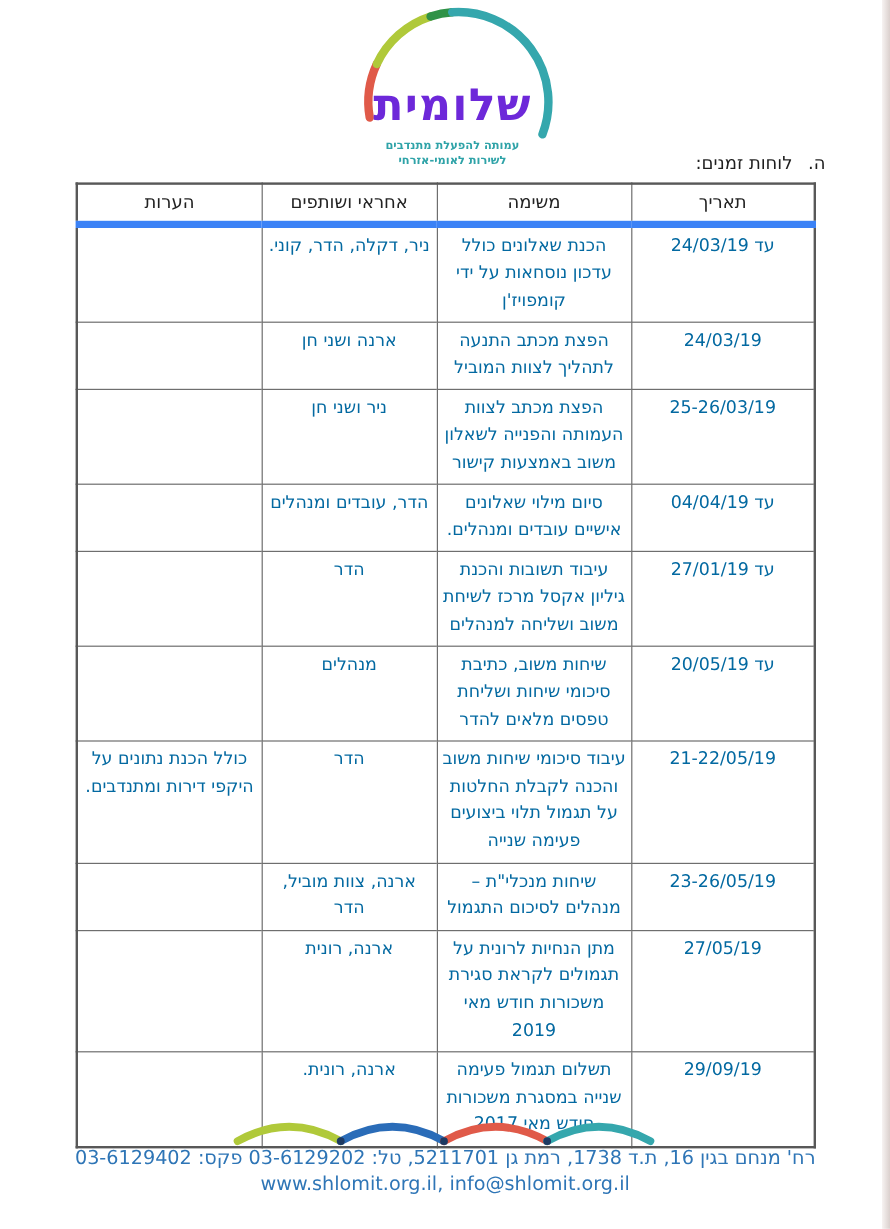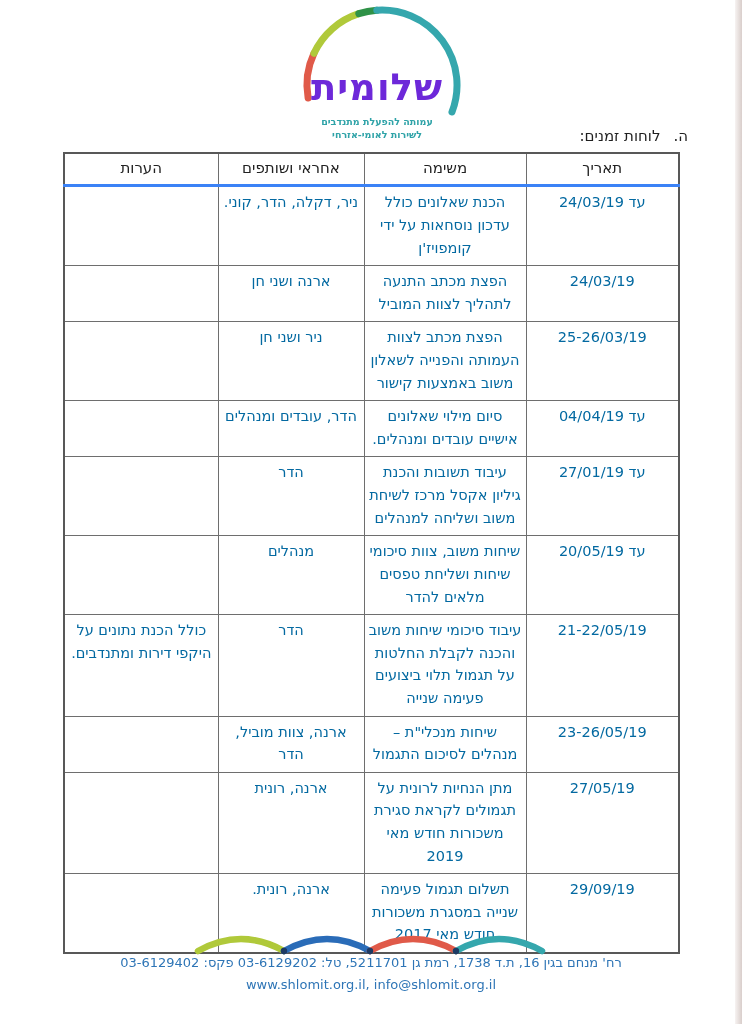--- a/index.html
+++ b/index.html
@@ -35,28 +35,28 @@
     position:absolute; top:152px; left:63px; width:615px;
     border-collapse:collapse; direction:rtl; table-layout:fixed;
     border:2px solid #585858;
   }
   .schedule th, .schedule td {
     border:1px solid #6e6e6e; vertical-align:top; text-align:center;
     font-size:14.5px; color:#0369a1; line-height:1.56;
     padding:4px 4px 6px; font-weight:normal; word-wrap:break-word;
   }
   .schedule thead th {
-    padding:3px 4px 4px; border-bottom:3px solid #3b82f6; font-size:15px;
+    padding:3px 4px 4px; border-bottom:6px solid #3b82f6; font-size:15px;
     color:#222;
   }
   
   .footer-waves { position:absolute; left:192px; top:924px; }
   .footer-address, .footer-contacts {
     position:absolute; left:0; width:742px; text-align:center;
-    color:#2e75b6; font-size:13px;
+    color:#2e75b6; font-size:16px;
   }
   .footer-address { top:955px; direction:rtl; }
   .footer-contacts { top:977px; direction:ltr; }
 </style>
 </head>
 <body>
 
 <div class="scan-edge"></div>
 
 <div class="logo">
@@ -122,21 +122,21 @@
 
       <tr>
         <td>עד 27/01/19</td>
         <td>עיבוד תשובות והכנת גיליון אקסל מרכז לשיחת משוב ושליחה למנהלים</td>
         <td>הדר</td>
         <td></td>
       </tr>
 
       <tr>
         <td>עד 20/05/19</td>
-        <td>שיחות משוב, צוות סיכומי שיחות ושליחת טפסים מלאים להדר</td>
+        <td>שיחות משוב, כתיבת סיכומי שיחות ושליחת טפסים מלאים להדר</td>
         <td>מנהלים</td>
         <td></td>
       </tr>
 
       <tr>
         <td>21-22/05/19</td>
         <td>עיבוד סיכומי שיחות משוב והכנה לקבלת החלטות על תגמול תלוי ביצועים פעימה שנייה</td>
         <td>הדר</td>
         <td>כולל הכנת נתונים על היקפי דירות ומתנדבים.</td>
       </tr>

